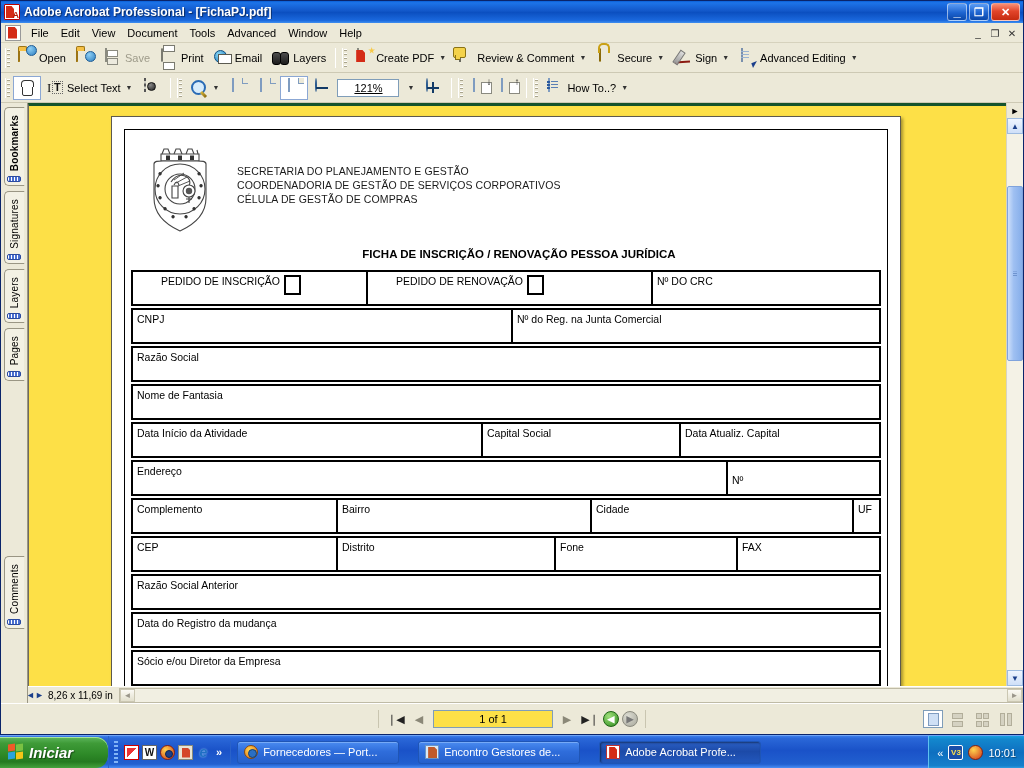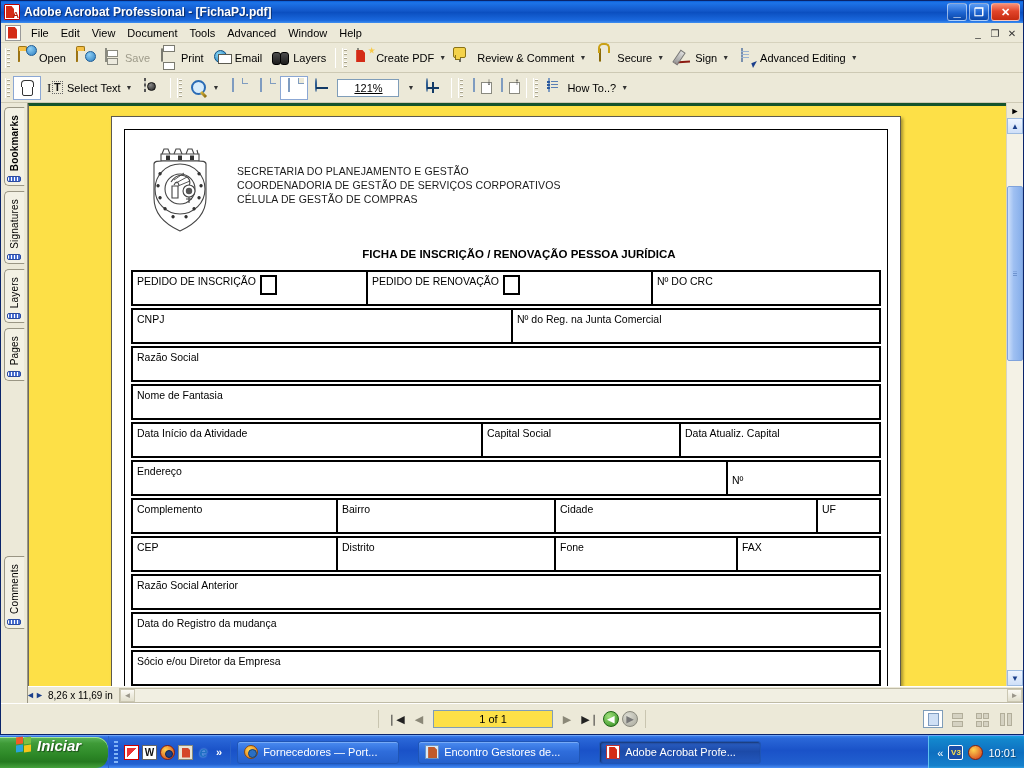--- a/index.html
+++ b/index.html
@@ -261,21 +261,21 @@
   .ftable { margin: 0 6px; }
   .frow { display: flex; border: 2px solid #000; border-bottom: none; }
   .frow:last-child { border-bottom: 2px solid #000; }
   .frow.gap { margin-top: 2px; border-bottom: 2px solid #000; }
   .fcell { position: relative; padding: 3px 0 0 4px; min-height: 32px; border-right: 2px solid #000; }
   .fcell:last-child { border-right: none; }
   .fcell .cl { font-size: 10.5px; color: #000; white-space: nowrap; }
   .fcell .cl.b { font-weight: normal; }
   .chk { display: inline-block; width: 17px; height: 20px; border: 2px solid #000; background:#fff;
          vertical-align: middle; margin-left: 4px; }
-  .inline { display: flex; align-items: flex-start; }
+  .inline { display: flex; align-items: flex-start; margin-left: 24px; }
 
   
   #hscroll-row {
     flex: 0 0 17px; height: 17px; display: flex; align-items: center;
     background: #ece9d8; border-top: 1px solid #fff;
   }
   .hs-resize { width: 14px; height: 15px; display:flex;align-items:center;justify-content:center;
     font-size: 9px; color:#1b3f8b; }
   .pagesize { font-size: 10px; color: #000; padding: 0 6px; white-space: nowrap; }
   .hsb {
@@ -336,21 +336,21 @@
   #taskbar {
     position: absolute; left: 0; bottom: 0; width: 1024px; height: 33px;
     background: linear-gradient(to bottom,#3a7cea 0%,#2a67d8 8%,#1a52c8 45%,#2160d0 88%,#4a8ef5 100%);
     border-top: 1px solid #6fa3f5;
     display: flex; align-items: center;
   }
   #startbtn {
     width: 108px; height: 31px; flex: 0 0 108px;
     background: linear-gradient(to bottom,#5fb75f 0%,#3f9b38 20%,#2e8a28 55%,#257a20 80%,#45a23c 100%);
     border-radius: 0 12px 12px 0;
-    display: flex; gap: 5px; padding-left: 16px;
+    display: flex; align-items: center; gap: 5px; padding-left: 8px;
     box-shadow: inset 0 1px 0 #a6e39a;
   }
   #startbtn .flag { width: 16px; height: 16px; position: relative; flex:0 0 16px;}
   #startbtn .flag span { position: absolute; width: 7px; height: 7px; }
   #startbtn .flag .a{left:0;top:0;background:#f05a28;transform:skewY(-8deg);}
   #startbtn .flag .b{left:8px;top:0;background:#7ac143;transform:skewY(-8deg);}
   #startbtn .flag .c{left:0;top:8px;background:#29a3dc;transform:skewY(-8deg);}
   #startbtn .flag .d{left:8px;top:8px;background:#f5c518;transform:skewY(-8deg);}
   #startbtn .txt { color:#fff; font-size:15px; font-style: italic; font-weight: bold;
     text-shadow: 1px 1px 1px rgba(0,0,0,.45); }
@@ -709,21 +709,21 @@
                   </div>
                   <div class="fcell" style="flex:1;padding-top:12px">
                     <span class="cl">Nº</span>
                   </div>
                 </div>
 
                 <div class="frow gap">
                   <div class="fcell" style="width:205px">
                     <span class="cl">Complemento</span>
                   </div>
-                  <div class="fcell" style="width:218px">
+                  <div class="fcell" style="width:254px">
                     <span class="cl">Bairro</span>
                   </div>
                   <div class="fcell" style="width:262px">
                     <span class="cl">Cidade</span>
                   </div>
                   <div class="fcell" style="flex:1">
                     <span class="cl">UF</span>
                   </div>
                 </div>
 

